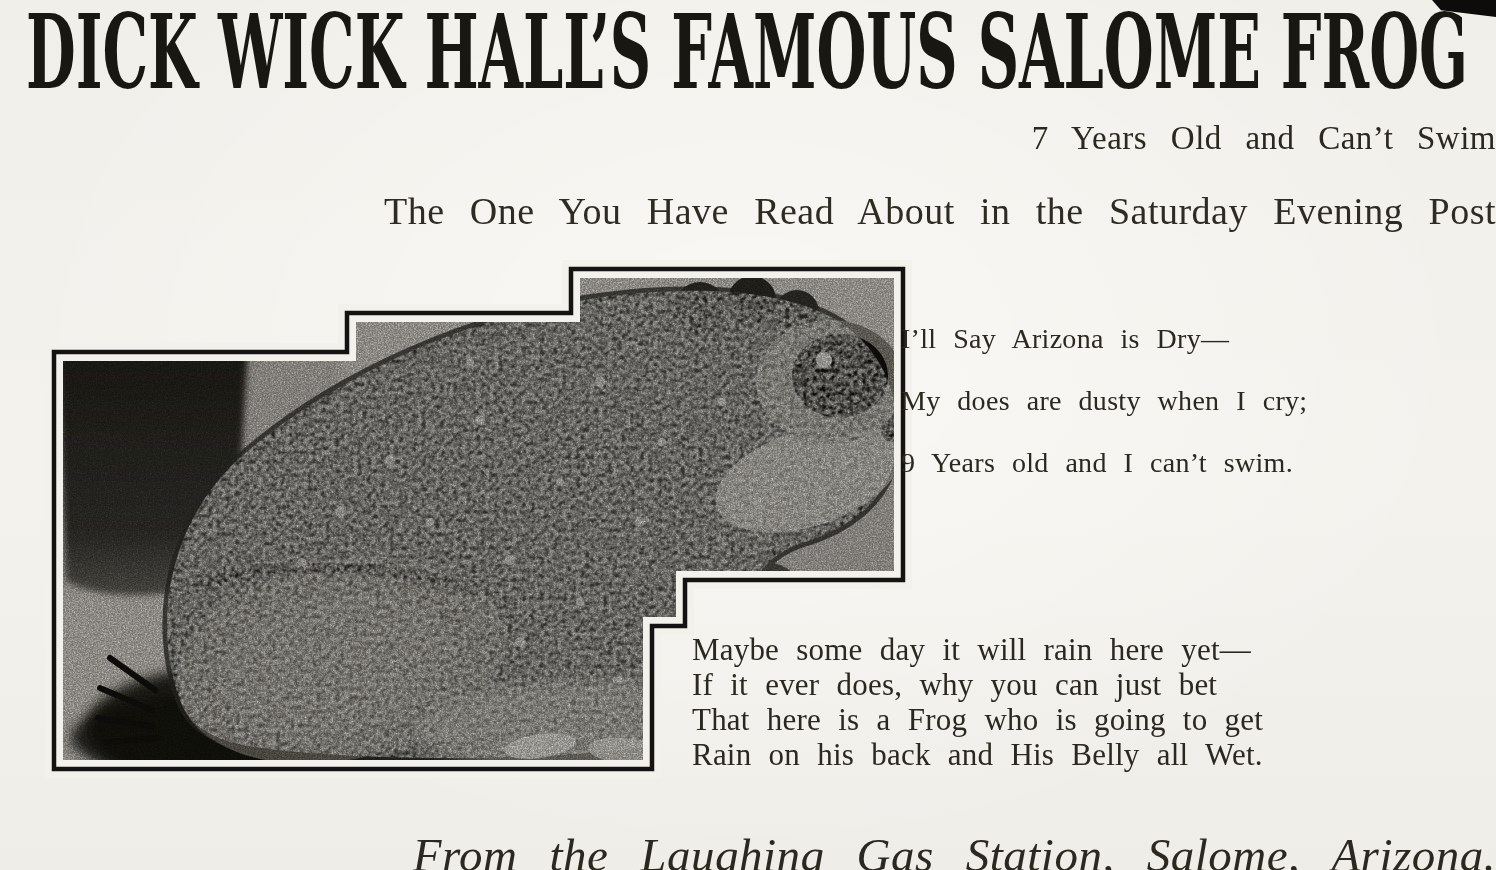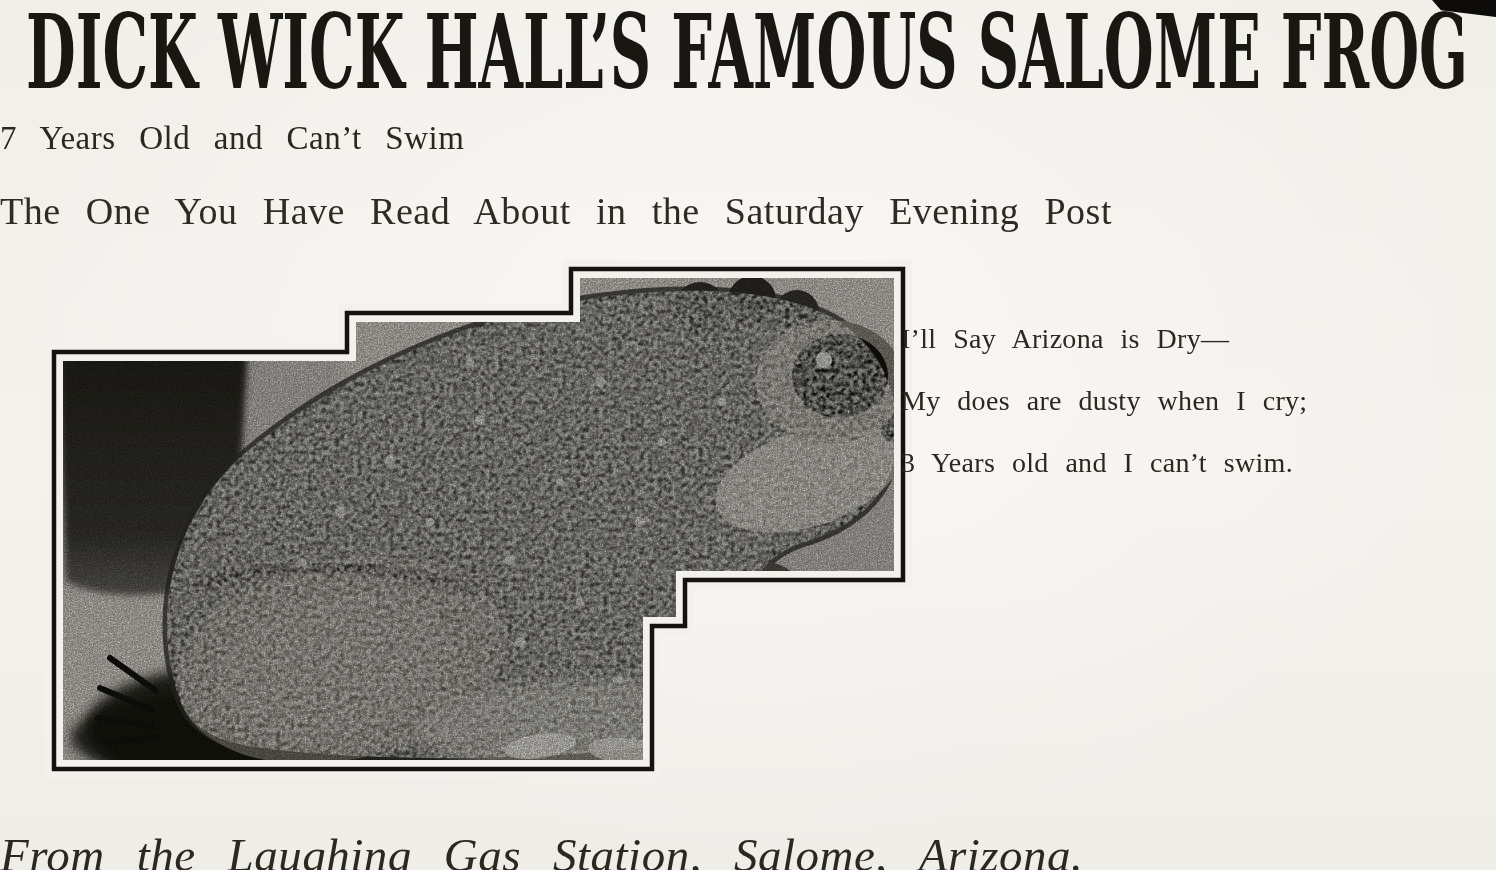--- a/index.html
+++ b/index.html
@@ -7,21 +7,21 @@
     position:relative;
     width:1496px;height:870px;
     background:
       radial-gradient(ellipse at 50% 40%, rgba(255,255,255,.5), rgba(0,0,0,0) 70%),
       linear-gradient(180deg,#f1efe9 0%, #f4f2ed 55%, #efede7 100%);
     overflow:hidden;
     font-family:"Liberation Serif", serif;
     color:#262319;
   }
   .txt{position:absolute; white-space:nowrap;}
-  .centered{left:0;right:0;text-align:left;}
+  .centered{left:0;right:0;text-align:right;}
   .headline-svg{position:absolute;left:0;top:0;}
   .sub1{top:120px;font-size:33px;letter-spacing:.5px;word-spacing:.45em;color:#2b2820;}
   .sub2{top:189px;font-size:38px;letter-spacing:.5px;word-spacing:.40em;color:#2e2b23;}
   .poem-right{left:901px;top:308px;font-size:28px;line-height:62px;word-spacing:.34em;letter-spacing:.3px;color:#2b2820;}
   .poem-lower{left:692px;top:632px;font-size:31px;line-height:35px;word-spacing:.30em;letter-spacing:.2px;color:#2b2820;}
   .credit{top:828px;font-size:47px;font-style:italic;word-spacing:.42em;letter-spacing:.5px;color:#2b2820;}
   .corner-mark{
     position:absolute;right:0;top:0;width:64px;height:17px;background:#0d0c0a;
     clip-path:polygon(0 0,100% 0,100% 100%,14% 60%);
   }
@@ -149,19 +149,25 @@
       </g>
 
       <polygon points="14,92 307,92 307,53 531,53 531,9 863,9 863,320 645,320 645,366 612,366 612,509 14,509" fill="none" stroke="#f3f1ec" stroke-width="18"></polygon>
       <polygon points="14,92 307,92 307,53 531,53 531,9 863,9 863,320 645,320 645,366 612,366 612,509 14,509" fill="none" stroke="#141311" stroke-width="4.5"></polygon>
     </svg>
   </div>
 
   <div class="txt poem-right">
     <div>I’ll Say Arizona is Dry—</div>
     <div>My does are dusty when I cry;</div>
-    <div>3 Years old and I can’t swim.</div>
+    <div>9 Years old and I can’t swim.</div>
   </div>
 
+  <div class="txt poem-lower">
+    <div>Maybe some day it will rain here yet—</div>
+    <div>If it ever does, why you can just bet</div>
+    <div>That here is a Frog who is going to get</div>
+    <div>Rain on his back and His Belly all Wet.</div>
+  </div>
 
   <div class="txt centered credit">From the Laughing Gas Station, Salome, Arizona.</div>
 
 </div>
 
 </body></html>

